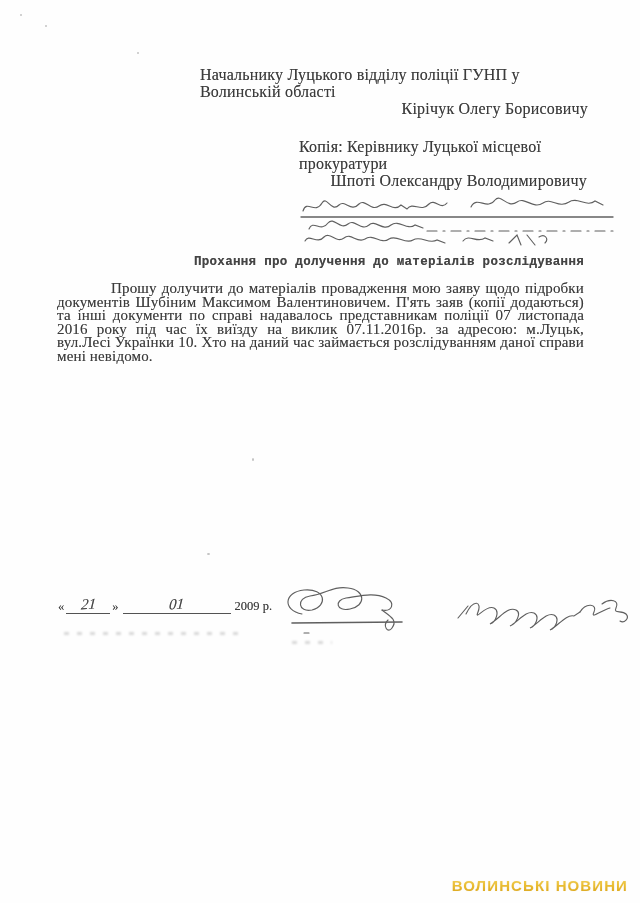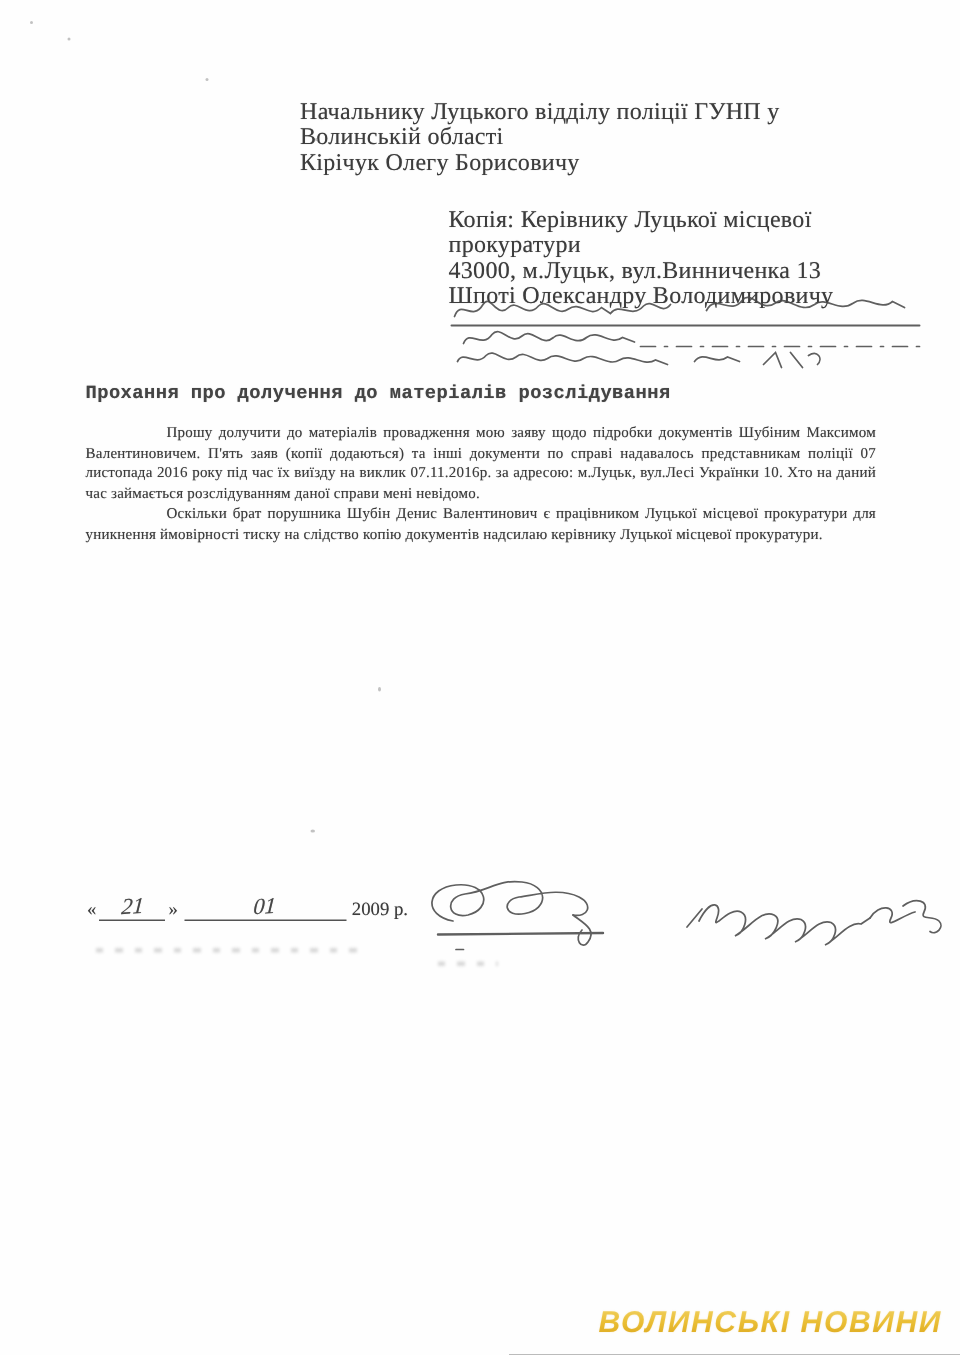--- a/index.html
+++ b/index.html
@@ -4,85 +4,82 @@
 <style>
   html,body{margin:0;padding:0;background:#888;}
   .page{
     position:relative;width:640px;height:903px;margin:0 auto;
     background:#fefefe;overflow:hidden;
     font-family:"Liberation Serif", serif;color:#3f3f3f;
   }
   .scan{position:absolute;inset:0;filter:blur(0.32px) contrast(1.05);}
   .abs{position:absolute;}
   .line{display:block;}
-  .center{text-align:left;}
+  .center{text-align:right;}
   .addr{font-size:16px;line-height:17px;letter-spacing:0.2px;
         text-shadow:0 0 0.5px rgba(70,70,70,.55);}
   .title{font-weight:700;font-size:12.5px;letter-spacing:0.3px;color:#474747;
          text-shadow:0 0 0.6px rgba(70,70,70,.6);font-family:Liberation Mono, monospace;}
-  .para{font-size:10px;line-height:13.6px;text-align:justify;
+  .para{font-size:15px;line-height:13.6px;text-align:justify;
         text-indent:54px;letter-spacing:0.15px;
         text-shadow:0 0 0.5px rgba(70,70,70,.5);}
   .para + .para{margin-top:9px;}
   .date-row{font-size:12.5px;display:flex;align-items:flex-end;gap:2px;
             text-shadow:0 0 0.5px rgba(70,70,70,.5);}
   .hand{font-style:italic;display:inline-block;transform:rotate(-4deg) skewX(-8deg);
         font-size:15px;line-height:12px;color:#4a4a4a;}
   .blank-slot{display:inline-block;border-bottom:1.1px solid #555;
               text-align:center;margin:0 2px;}
   .slot-month{width:108px;}
   .slot-day{width:44px;text-align:center;border-bottom:1.1px solid #555;}
   svg.ink{stroke:#4c4c4c;fill:none;stroke-linecap:round;stroke-width:1.15;opacity:.88;}
   .speck{position:absolute;background:#9a9a9a;border-radius:50%;opacity:.6;}
   .ghost{position:absolute;height:3px;filter:blur(1.2px);opacity:.22;
          background:repeating-linear-gradient(90deg,#555 0 5px,transparent 5px 13px);}
   .watermark{
     position:absolute;right:12px;bottom:9px;
-    font-family:"Liberation Sans", sans-serif;font-weight:700;font-size:20px;
+    font-family:"Liberation Sans", sans-serif;font-weight:700;font-size:15px;
     letter-spacing:1.1px;white-space:nowrap;
     color:#eebd33;
     background:linear-gradient(180deg,#f9e07a 0%,#f0c63c 48%,#d9a31d 100%);
     -webkit-background-clip:text;background-clip:text;
     -webkit-text-fill-color:transparent;
     text-shadow:0 0 1px rgba(217,163,29,.25);
-    font-style:italic;
   }
 </style>
 </head>
 <body>
 
 <div class="page">
   <div class="scan">
 
     <div class="abs addr" style="left:200px;top:66px;width:388px;">
       <span class="line">Начальнику Луцького відділу поліції ГУНП у Волинській області</span>
       <span class="line center">Кірічук Олегу Борисовичу</span>
     </div>
 
     <div class="abs addr" style="left:299px;top:138px;width:288px;">
       <span class="line">Копія: Керівнику Луцької місцевої прокуратури</span>
-      <span class="line center">43000, м.Луцьк, вул.Винниченка 13</span>
       <span class="line center">Шпоті Олександру Володимировичу</span>
     </div>
 
     <svg class="ink abs" style="left:295px;top:191px;" width="330" height="60" viewBox="0 0 330 60">
       <path d="M8,20 C12,8 20,24 27,12 C32,4 36,22 44,14 C50,8 56,22 64,13 C70,7 76,21 84,15 C92,9 98,22 106,14 L112,18 C118,10 126,22 134,13 C140,7 146,20 152,12"></path>
       <path d="M176,16 C182,4 192,20 200,9 C206,2 212,18 222,11 C230,5 238,19 248,12 C256,6 264,18 274,11 C282,5 292,17 300,10 L308,14"></path>
       <path d="M6,26 L318,26" style="stroke-width:1.3"></path>
       <path d="M14,38 C18,28 26,42 33,32 C39,25 45,40 53,33 C60,27 66,41 74,34 C80,28 88,41 96,34 C104,28 112,40 120,34 L128,37"></path>
       <path d="M132,40 L318,40" stroke-dasharray="10 6 2 6"></path>
       <path d="M10,50 C14,42 22,54 29,46 C35,40 41,53 49,47 C56,41 62,53 70,48 C78,42 86,54 94,48 C102,43 110,54 118,49 C126,44 134,54 142,49 L150,52"></path>
       <path d="M168,50 C174,42 182,53 190,47 L198,50 M214,52 L222,44 L226,54 M232,44 L240,54 M244,46 C250,42 254,48 250,52"></path>
     </svg>
 
     <div class="abs title center" style="left:57px;top:255px;width:527px;">Прохання про долучення до матеріалів розслідування</div>
 
     <div class="abs" style="left:57px;top:282px;width:527px;">
       <p class="para" style="margin:0;">Прошу долучити до матеріалів провадження мою заяву щодо підробки документів Шубіним Максимом Валентиновичем. П'ять заяв (копії додаються) та інші документи по справі надавалось представникам поліції 07 листопада 2016 року під час їх виїзду на виклик 07.11.2016р. за адресою: м.Луцьк, вул.Лесі Українки 10. Хто на даний час займається розслідуванням даної справи мені невідомо.</p>
-      <p class="para" style="margin:0;">Оскільки брат порушника Шубін Денис Валентинович є працівником Луцької місцевої прокуратури для уникнення ймовірності тиску на слідство копію документів надсилаю керівнику Луцької місцевої прокуратури.</p>
     </div>
 
     <div class="abs date-row" style="left:58px;top:598px;">
       <span>«</span>
       <span class="slot-day"><span class="hand">21</span></span>
       <span>»</span>
       <span class="blank-slot slot-month"><span class="hand">01</span></span>
       <span>2009 р.</span>
     </div>
 

